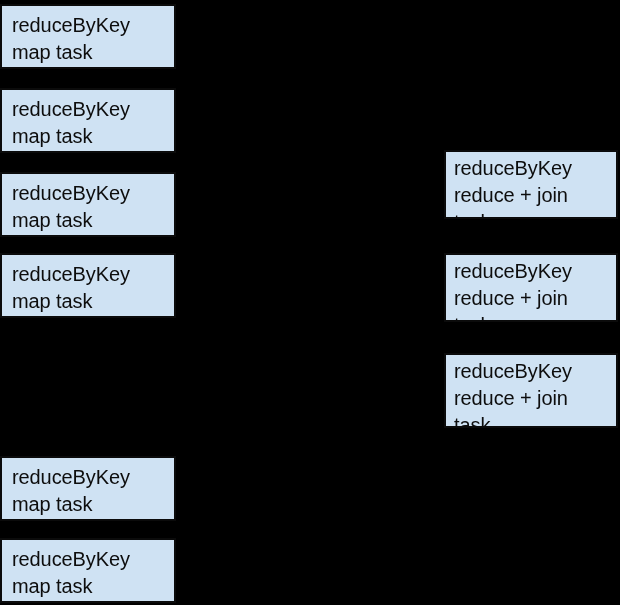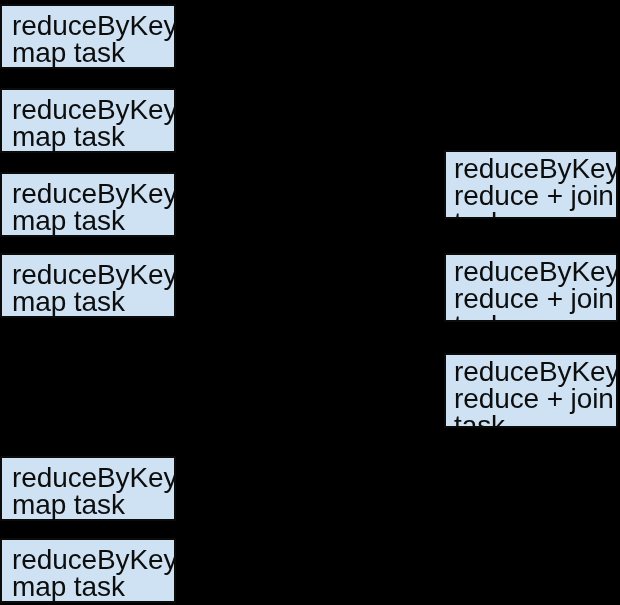--- a/index.html
+++ b/index.html
@@ -20,21 +20,21 @@
     box-sizing: border-box;
     background: #cfe2f3;
     border: 2px solid #0b0b0b;
     overflow: hidden;
   }
   .task-box .box-text {
     position: absolute;
     left: 8px;
     top: 3px;
     right: 2px;
-    font-size: 28px;
+    font-size: 20px;
     line-height: 27px;
     color: #0d0d0d;
     white-space: pre-line;
     letter-spacing: -0.1px;
   }
   .col-left .box-text {
     left: 10px;
     top: 6px;
   }
 </style>

